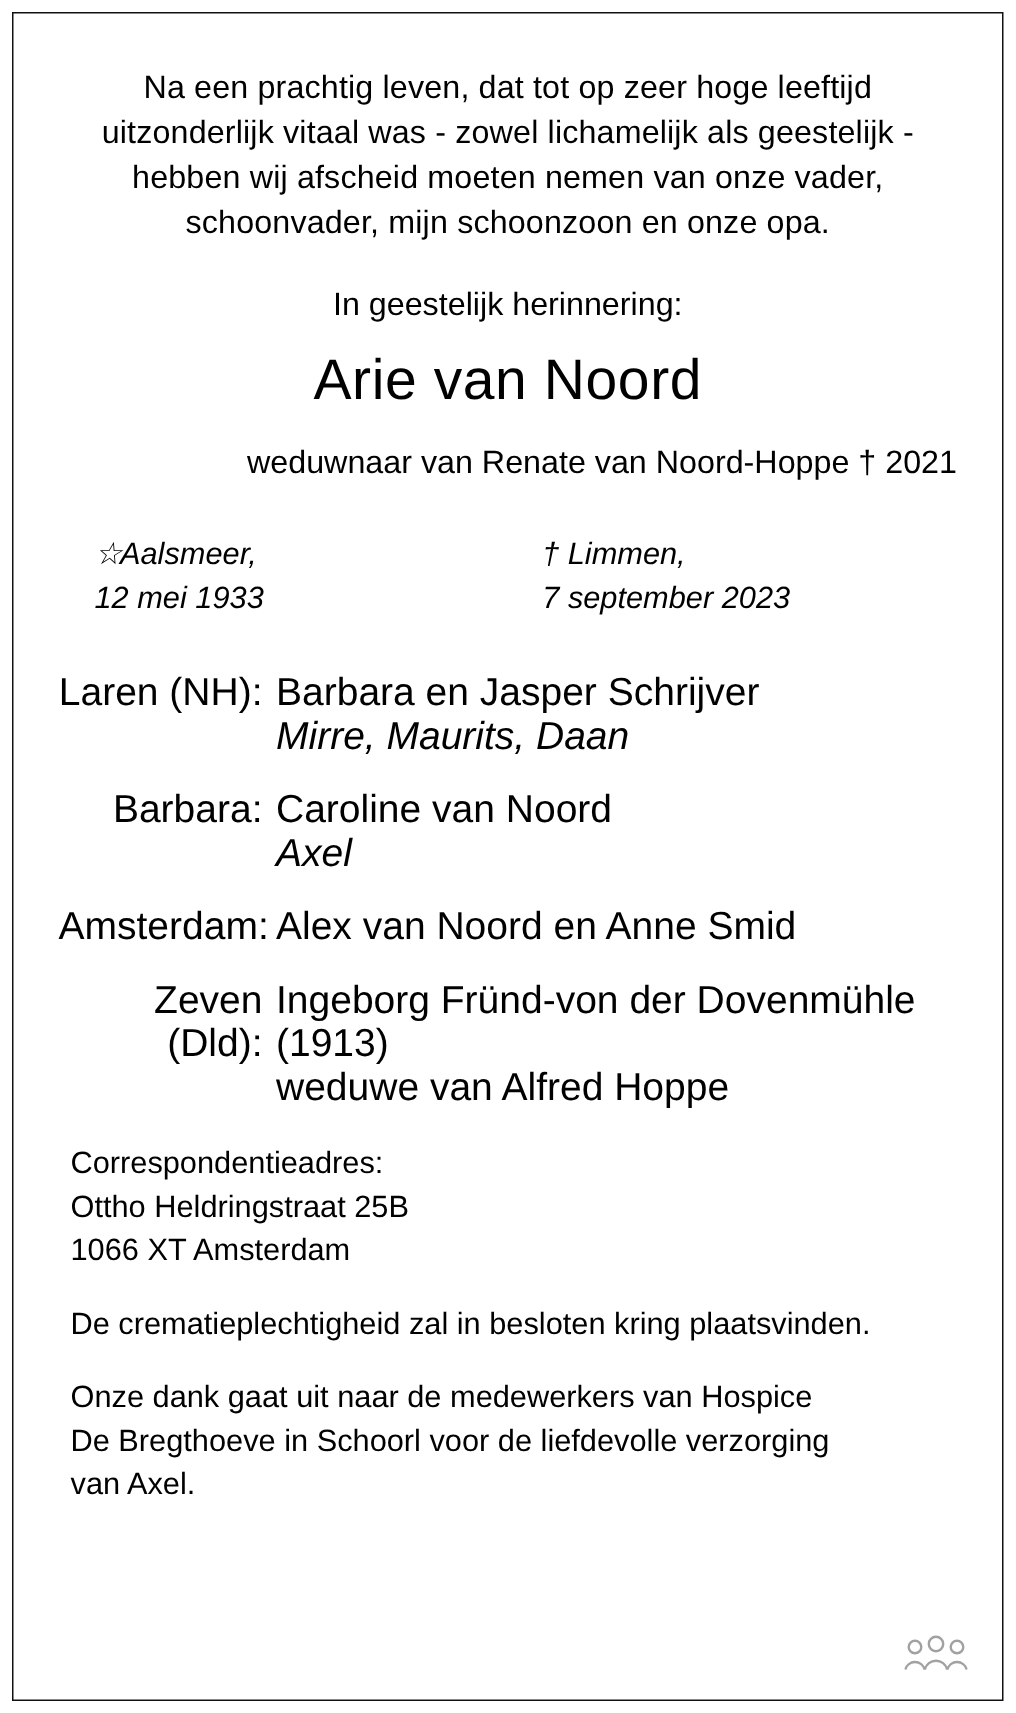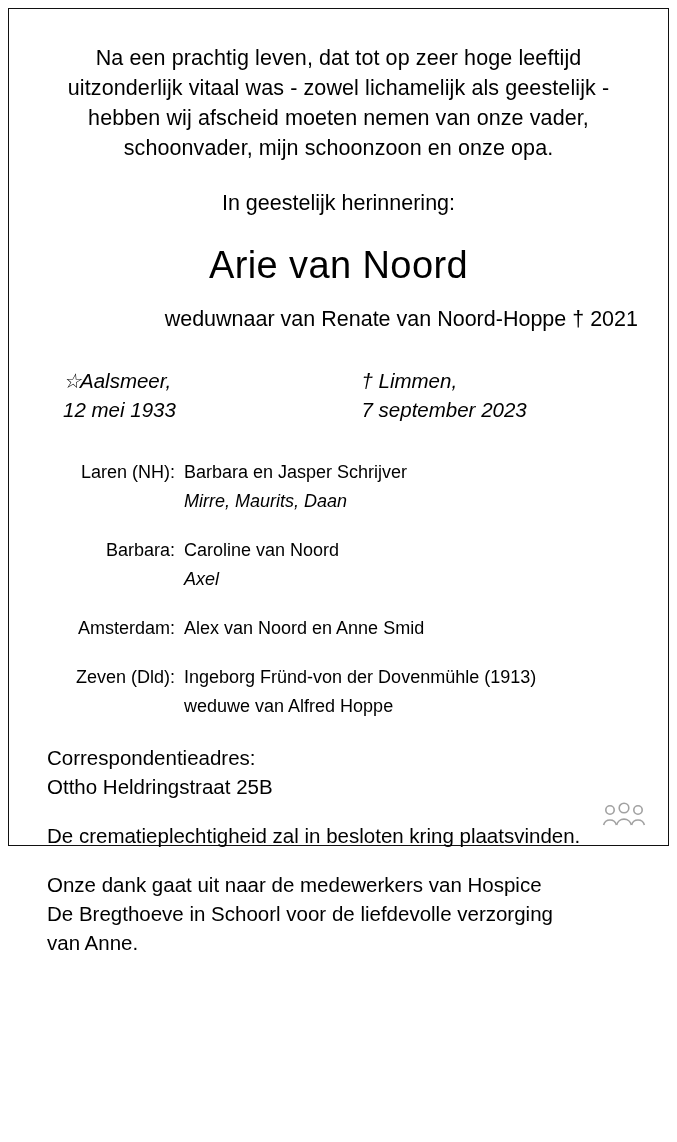--- a/index.html
+++ b/index.html
@@ -13,21 +13,21 @@
     font-family: "Liberation Sans", sans-serif;
     color: #000000;
     position: relative;
     overflow: hidden;
   }
   .page {
     position: absolute;
     left: 8px;
     top: 8px;
     width: 661px;
-    height: 838px;
+    height: 1126px;
     border: 1px solid #111111;
     background: #ffffff;
     box-sizing: border-box;
   }
   .inner {
     position: absolute;
     left: 0;
     top: 0;
     right: 0;
     bottom: 0;
@@ -45,21 +45,21 @@
 
   .memory {
     text-align: center;
     font-size: 21.5px;
     margin-top: 28px;
   }
 
   .name {
     text-align: center;
     font-size: 38px;
-    margin-top: 28px;
+    margin-top: 17px;
     letter-spacing: 0.4px;
   }
 
   .spouse {
     text-align: right;
     font-size: 21.5px;
     margin-top: 20px;
   }
 
   .dates {
@@ -75,21 +75,21 @@
   }
   .dates .col.left { padding-left: 24px; }
   .dates .col.right { padding-left: 23px; }
   .sym {
     display: inline-block;
     width: 17px;
   }
 
   .family {
     margin-top: 34px;
-    font-size: 18px;
+    font-size: 26px;
   }
   .fam-row {
     display: flex;
     margin-bottom: 20px;
   }
   .fam-place {
     width: 145px;
     text-align: right;
     padding-right: 9px;
     box-sizing: border-box;
@@ -191,30 +191,31 @@
           <div class="fam-names">Ingeborg Fründ-von der Dovenmühle (1913)</div>
           <div class="fam-sub">weduwe van Alfred Hoppe</div>
         </div>
       </div>
 
     </div>
 
     <div class="block">
       <div>Correspondentieadres:</div>
       <div>Ottho Heldringstraat 25B</div>
+      <div>1066 XT Amsterdam</div>
     </div>
 
     <div class="block tight">
       <div>De crematieplechtigheid zal in besloten kring plaatsvinden.</div>
     </div>
 
     <div class="block tight">
       <div>Onze dank gaat uit naar de medewerkers van Hospice</div>
       <div>De Bregthoeve in Schoorl voor de liefdevolle verzorging</div>
-      <div>van Anne.</div>
+      <div>van Axel.</div>
     </div>
 
   </div>
 
   <svg class="logo" viewBox="0 0 44 30">
     <circle cx="8" cy="9" r="4.2" fill="none" stroke="#555" stroke-width="1.6"></circle>
     <path d="M1.6 24 A6.6 6.6 0 0 1 14.4 24" fill="none" stroke="#555" stroke-width="1.6"></path>
     <circle cx="22" cy="7" r="4.8" fill="none" stroke="#555" stroke-width="1.6"></circle>
     <path d="M14.6 24 A7.6 7.6 0 0 1 29.4 24" fill="none" stroke="#555" stroke-width="1.6"></path>
     <circle cx="36" cy="9" r="4.2" fill="none" stroke="#555" stroke-width="1.6"></circle>

